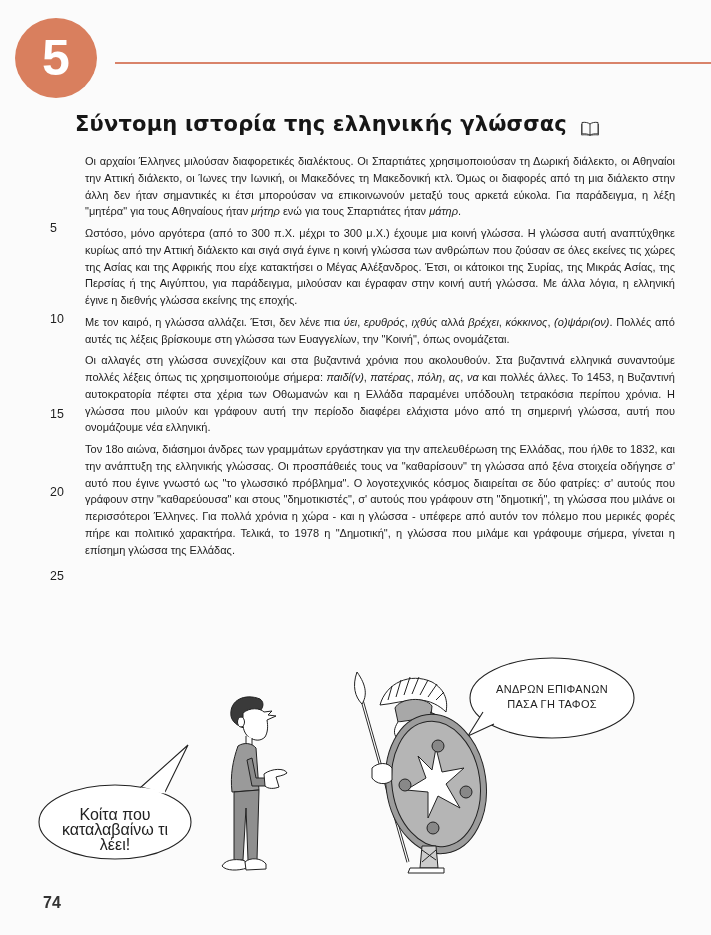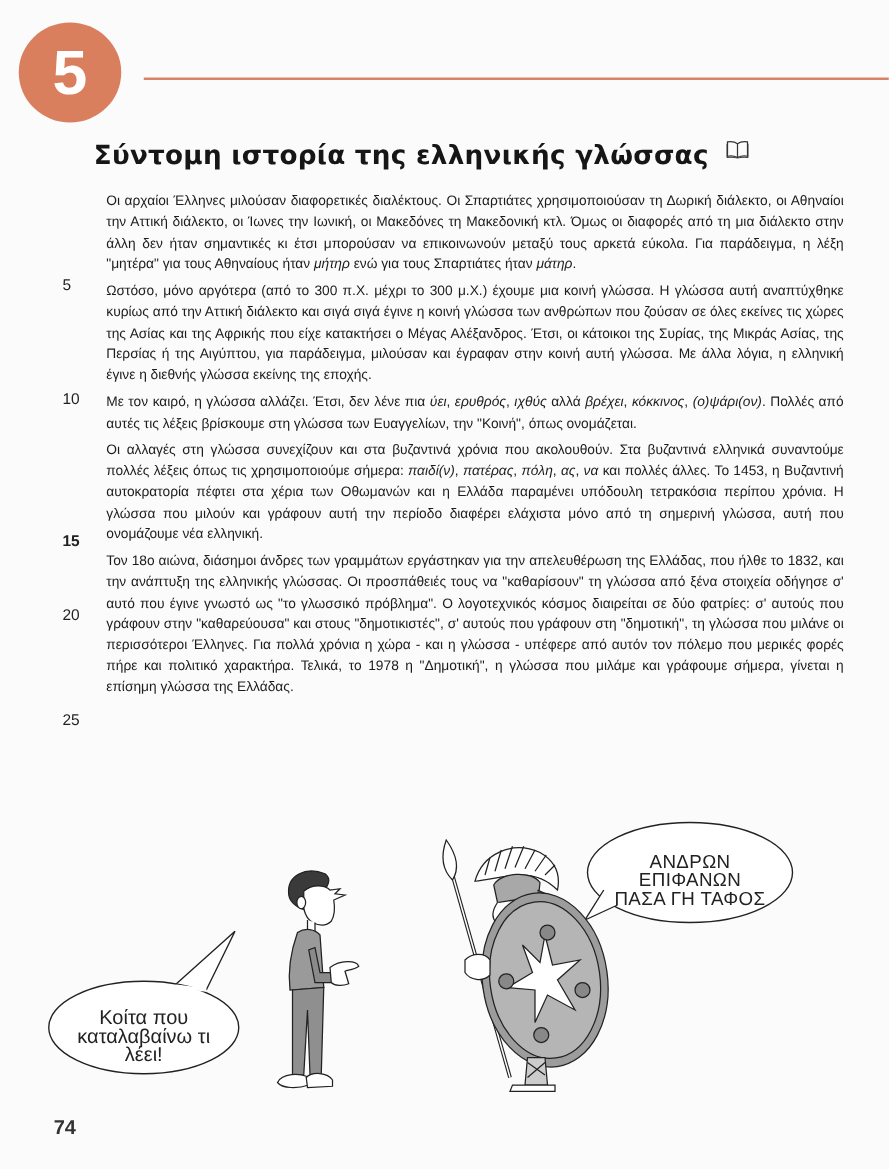--- a/index.html
+++ b/index.html
@@ -17,21 +17,21 @@
     font-family: "Liberation Sans", sans-serif;
   }
   .chapter-rule {
     position: absolute; left: 115px; top: 62px; width: 596px; height: 2px;
     background: #d9836a;
   }
   .title {
     position: absolute; left: 75px; top: 112px; margin: 0;
     font-size: 21px; font-weight: bold; color: #161616; letter-spacing: 0.2px;
     font-family: "DejaVu Sans", sans-serif;
-    display: flex; align-items: flex-start;
+    display: flex; align-items: flex-end;
   }
   .title .book-icon { display: inline-block; margin-left: 14px; width: 18px; height: 15px; }
   .body-text {
     position: absolute; left: 85px; top: 153px; width: 590px;
     font-size: 11px; line-height: 16.75px; text-align: justify;
   }
   .body-text p { margin: 0 0 5px 0; position: relative; }
   .line-no {
     position: absolute; left: 50px; font-size: 12.4px; color: #222;
   }
@@ -55,21 +55,21 @@
   <span>Σύντομη ιστορία της ελληνικής γλώσσας</span>
   <svg class="book-icon" viewBox="0 0 18 15">
     <path d="M9 3 C7 1.5 4 1 1 1.5 L1 13 C4 12.5 7 13 9 14 C11 13 14 12.5 17 13 L17 1.5 C14 1 11 1.5 9 3 Z M9 3 L9 14" fill="none" stroke="#333" stroke-width="1"></path>
     <path d="M0.5 3 L0.5 14 C4 13.5 7 14 9 14.5 C11 14 14 13.5 17.5 14 L17.5 3" fill="none" stroke="#333" stroke-width="0.8"></path>
   </svg>
 </h1>
 
 <div id="line-numbers">
     <div class="line-no" style="top: 221px;">5</div>
     <div class="line-no" style="top: 312px;">10</div>
-    <div class="line-no" style="top: 426px; font-weight: bold;">15</div>
+    <div class="line-no" style="top: 407px;">15</div>
     <div class="line-no" style="top: 485px;">20</div>
     <div class="line-no" style="top: 569px;">25</div>
   </div>
 
 <div class="body-text" id="body-text">
     <p><span>Οι αρχαίοι Έλληνες μιλούσαν διαφορετικές διαλέκτους. Οι Σπαρτιάτες χρησιμοποιούσαν τη Δωρική διάλεκτο, οι Αθηναίοι την Αττική διάλεκτο, οι Ίωνες την Ιωνική, οι Μακεδόνες τη Μακεδονική κτλ. Όμως οι διαφορές από τη μια διάλεκτο στην άλλη δεν ήταν σημαντικές κι έτσι μπορούσαν να επικοινωνούν μεταξύ τους αρκετά εύκολα. Για παράδειγμα, η λέξη "μητέρα" για τους Αθηναίους ήταν </span><em>μήτηρ</em><span> ενώ για τους Σπαρτιάτες ήταν </span><em>μάτηρ</em><span>.</span></p>
     <p><span>Ωστόσο, μόνο αργότερα (από το 300 π.Χ. μέχρι το 300 μ.Χ.) έχουμε μια κοινή γλώσσα. Η γλώσσα αυτή αναπτύχθηκε κυρίως από την Αττική διάλεκτο και σιγά σιγά έγινε η κοινή γλώσσα των ανθρώπων που ζούσαν σε όλες εκείνες τις χώρες της Ασίας και της Αφρικής που είχε κατακτήσει ο Μέγας Αλέξανδρος. Έτσι, οι κάτοικοι της Συρίας, της Μικράς Ασίας, της Περσίας ή της Αιγύπτου, για παράδειγμα, μιλούσαν και έγραφαν στην κοινή αυτή γλώσσα. Με άλλα λόγια, η ελληνική έγινε η διεθνής γλώσσα εκείνης της εποχής.</span></p>
     <p><span>Με τον καιρό, η γλώσσα αλλάζει. Έτσι, δεν λένε πια </span><em>ύει</em><span>, </span><em>ερυθρός</em><span>, </span><em>ιχθύς</em><span> αλλά </span><em>βρέχει</em><span>, </span><em>κόκκινος</em><span>, </span><em>(ο)ψάρι(ον)</em><span>. Πολλές από αυτές τις λέξεις βρίσκουμε στη γλώσσα των Ευαγγελίων, την "Κοινή", όπως ονομάζεται.</span></p>
     <p><span>Οι αλλαγές στη γλώσσα συνεχίζουν και στα βυζαντινά χρόνια που ακολουθούν. Στα βυζαντινά ελληνικά συναντούμε πολλές λέξεις όπως τις χρησιμοποιούμε σήμερα: </span><em>παιδί(ν)</em><span>, </span><em>πατέρας</em><span>, </span><em>πόλη</em><span>, </span><em>ας</em><span>, </span><em>να</em><span> και πολλές άλλες. Το 1453, η Βυζαντινή αυτοκρατορία πέφτει στα χέρια των Οθωμανών και η Ελλάδα παραμένει υπόδουλη τετρακόσια περίπου χρόνια. Η γλώσσα που μιλούν και γράφουν αυτή την περίοδο διαφέρει ελάχιστα μόνο από τη σημερινή γλώσσα, αυτή που ονομάζουμε νέα ελληνική.</span></p>
     <p><span>Τον 18ο αιώνα, διάσημοι άνδρες των γραμμάτων εργάστηκαν για την απελευθέρωση της Ελλάδας, που ήλθε το 1832, και την ανάπτυξη της ελληνικής γλώσσας. Οι προσπάθειές τους να "καθαρίσουν" τη γλώσσα από ξένα στοιχεία οδήγησε σ' αυτό που έγινε γνωστό ως "το γλωσσικό πρόβλημα". Ο λογοτεχνικός κόσμος διαιρείται σε δύο φατρίες: σ' αυτούς που γράφουν στην "καθαρεύουσα" και στους "δημοτικιστές", σ' αυτούς που γράφουν στη "δημοτική", τη γλώσσα που μιλάνε οι περισσότεροι Έλληνες. Για πολλά χρόνια η χώρα - και η γλώσσα - υπέφερε από αυτόν τον πόλεμο που μερικές φορές πήρε και πολιτικό χαρακτήρα. Τελικά, το 1978 η "Δημοτική", η γλώσσα που μιλάμε και γράφουμε σήμερα, γίνεται η επίσημη γλώσσα της Ελλάδας.</span></p>
@@ -137,18 +137,18 @@
     <path d="M422 850 L436 860 M436 850 L422 862" stroke="#222"></path>
     <path d="M410 868 L444 868 L444 873 L408 873 Z"></path>
   </g>
 </svg>
 
 <div class="bubble-text" style="left:50px; top:807px; width:130px;">
   <div>Κοίτα που</div>
   <div>καταλαβαίνω τι λέει!</div>
 </div>
 
-<div class="bubble-text" style="left:478px; top:682px; width:148px; font-size:15px; letter-spacing:0.3px;">
+<div class="bubble-text" style="left:478px; top:682px; width:148px; font-size:11px; letter-spacing:0.3px;">
   <div>ΑΝΔΡΩΝ ΕΠΙΦΑΝΩΝ</div>
   <div>ΠΑΣΑ ΓΗ ΤΑΦΟΣ</div>
 </div>
 
 <div class="page-number">74</div>
 
 </body></html>

